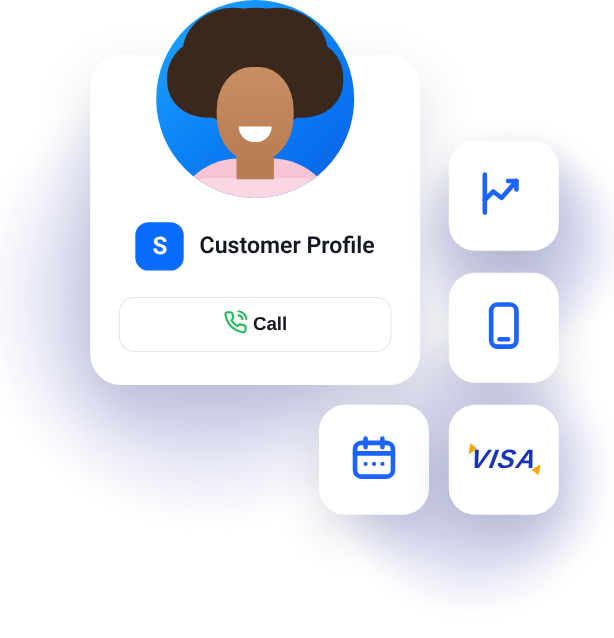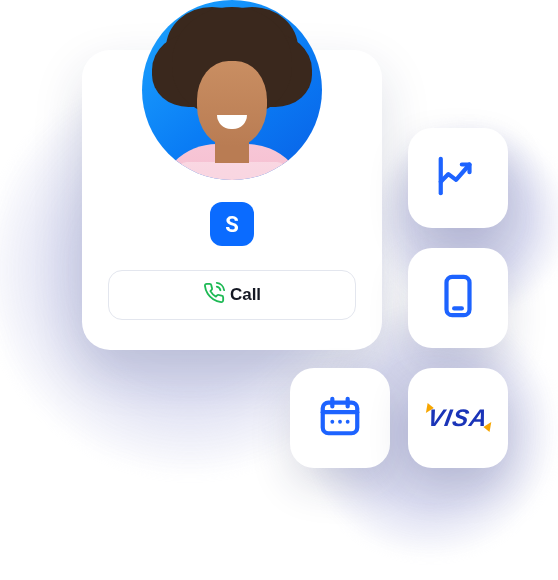--- a/index.html
+++ b/index.html
@@ -151,20 +151,21 @@
       <div class="face">
           <div class="smile"></div>
         </div>
     </div>
   </div>
 
   <div class="profile-row">
     <div class="s-badge">
       <span>S</span>
     </div>
+    <div class="profile-title">Customer Profile</div>
   </div>
 
   <div class="actions">
     <button class="pill">
       <span>
         <svg width="22" height="22" viewBox="0 0 24 24" fill="none" stroke="#1db954" stroke-width="2" stroke-linecap="round" stroke-linejoin="round">
           <path d="M15.05 5A5 5 0 0 1 19 8.95"></path>
           <path d="M15.05 1A9 9 0 0 1 23 8.94"></path>
           <path d="M22 16.92v3a2 2 0 0 1-2.18 2 19.79 19.79 0 0 1-8.63-3.07 19.5 19.5 0 0 1-6-6A19.79 19.79 0 0 1 2.12 4.18 2 2 0 0 1 4.11 2h3a2 2 0 0 1 2 1.72c.13.96.36 1.9.7 2.81a2 2 0 0 1-.45 2.11L8.09 9.91a16 16 0 0 0 6 6l1.27-1.27a2 2 0 0 1 2.11-.45c.91.34 1.85.57 2.81.7A2 2 0 0 1 22 16.92z"></path>
         </svg>

